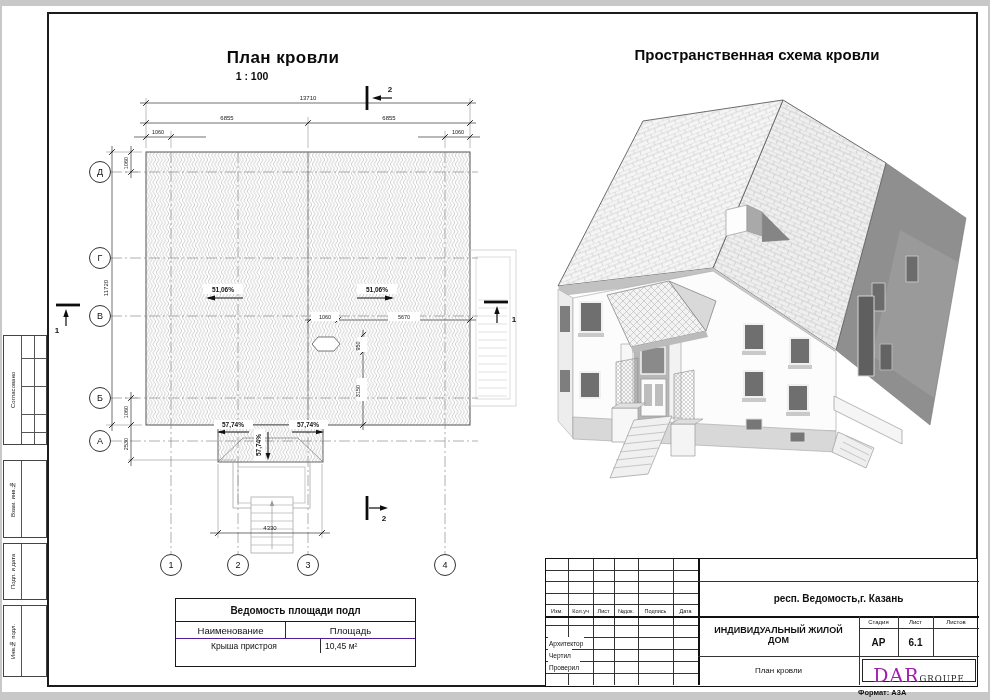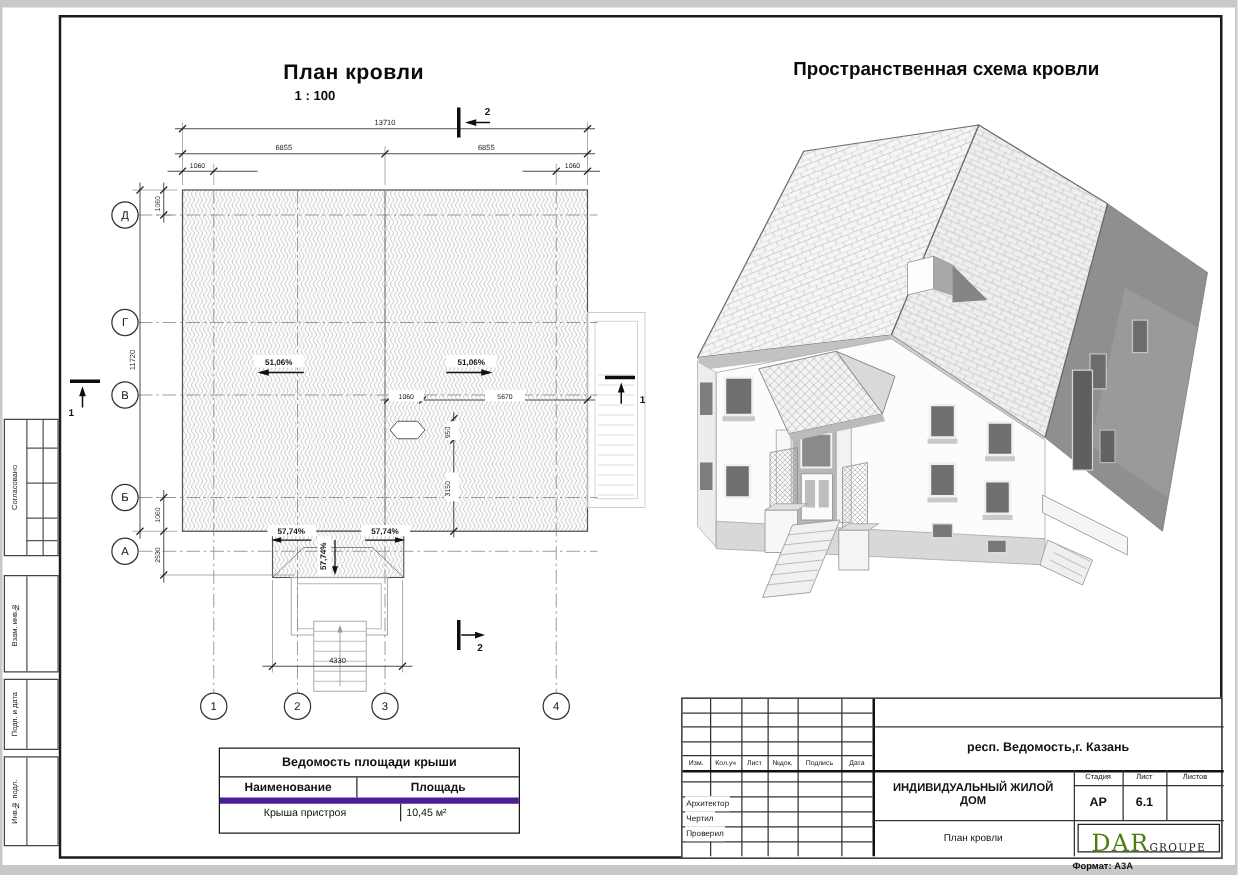--- a/index.html
+++ b/index.html
@@ -16,21 +16,21 @@
   .dimtx{font-size:6px;fill:#222;text-anchor:middle;}
   .dimtx2{font-size:5.5px;fill:#222;text-anchor:middle;}
   .slope{font-size:6.5px;font-weight:bold;fill:#111;text-anchor:middle;}
   .axtx{font-size:9px;fill:#111;text-anchor:middle;}
   .sect{font-size:8px;font-weight:bold;fill:#111;text-anchor:middle;}
   .ov{position:absolute;z-index:2;box-sizing:border-box;}
   
   .areatable{left:175px;top:598px;width:241px;height:69px;border:1.5px solid #1a1a1a;background:#fff;}
   .at-title{height:22px;border-bottom:1.5px solid #1a1a1a;display:flex;align-items:center;
             justify-content:center;font-size:10px;font-weight:bold;}
-  .at-head{height:16px;border-bottom:5px solid #4c1d95;display:flex;font-weight:bold;font-size:9.5px;}
+  .at-head{height:16px;border-bottom:1px solid #4c1d95;display:flex;font-weight:normal;font-size:9.5px;}
   .at-head>div,.at-row>div{display:flex;align-items:center;}
   .c1{width:109px;border-right:1px solid #2a2a2a;justify-content:center;}
   .c2{flex:1;justify-content:center;}
   .at-row{height:13.5px;border-bottom:1px solid #2a2a2a;display:flex;font-size:8.5px;}
   .at-row:last-child{border-bottom:none;}
   .at-row .c1{justify-content:flex-start;padding-left:3px;margin-left:32px;}
   .at-row .c2{justify-content:flex-start;padding-left:4px;}
   
   .tblock{left:545px;top:558px;width:433px;height:129px;border:1.5px solid #111;background:#fff;}
   .tb{position:absolute;box-sizing:border-box;}
@@ -40,21 +40,21 @@
   .code{font-size:15px;font-weight:bold;letter-spacing:1px;}
   .loc{font-size:10px;font-weight:bold;}
   .proj{font-size:9px;font-weight:bold;line-height:1.1;}
   .shd{font-size:6px;}
   .sval{font-size:10px;font-weight:bold;}
   .dtitle{font-size:8px;}
   .revh{position:absolute;top:46px;height:11px;font-size:5.5px;display:flex;align-items:center;justify-content:center;}
   .role{position:absolute;left:2px;height:12px;font-size:6.5px;display:flex;align-items:center;background:#fff;padding:0 1px;}
   .logobox{position:absolute;left:3px;top:3px;right:3px;bottom:3px;border:1.5px solid #222;
            display:flex;align-items:baseline;justify-content:center;padding-top:4px;}
-  .dar{font-family:"DejaVu Serif",serif;font-size:19px;letter-spacing:1px;color:#4d7c0f;}
+  .dar{font-family:"DejaVu Serif",serif;font-size:19px;letter-spacing:1px;color:#a21caf;}
   .grp{font-family:"DejaVu Serif",serif;font-size:8.5px;letter-spacing:1px;color:#1a1a1a;}
   .fmt{left:858px;top:688px;font-size:7.5px;font-weight:bold;}
   
   .sbox{position:absolute;left:0;width:44px;border:1px solid #444;background:#fff;box-sizing:border-box;}
   .strips{left:3px;top:333px;width:44px;height:344px;}
   .vlab{position:absolute;left:0;top:0;bottom:0;width:17px;display:flex;align-items:center;justify-content:center;
         writing-mode:vertical-rl;transform:rotate(180deg);font-size:6px;color:#222;}
   .svl{position:absolute;top:0;bottom:0;width:1px;background:#555;}
   .shl{position:absolute;height:1px;background:#555;}
 </style>
@@ -320,21 +320,21 @@
 
     <g>
       <polygon points="834,396 902,430 902,444 834,410" fill="#f5f5f5" stroke="#999" stroke-width="0.7"></polygon>
       <polygon points="838,432 874,448 866,468 832,452" fill="#efefef" stroke="#999" stroke-width="0.7"></polygon>
       <path d="M846,436 L872,449 M843,442 L869,455 M840,448 L866,461" stroke="#a8a8a8" stroke-width="0.6" fill="none"></path>
     </g>
   </g>
 </svg>
 
 <div class="ov areatable">
-  <div class="at-title">Ведомость площади крыши</div>
+  <div class="at-title">Ведомость площади подл</div>
   <div class="at-head">
     <div class="c1">Наименование</div>
     <div class="c2">Площадь</div>
   </div>
   <div class="at-row">
     <div class="c1">Крыша пристроя</div>
     <div class="c2">10,45 м²</div>
   </div>
 </div>
 

